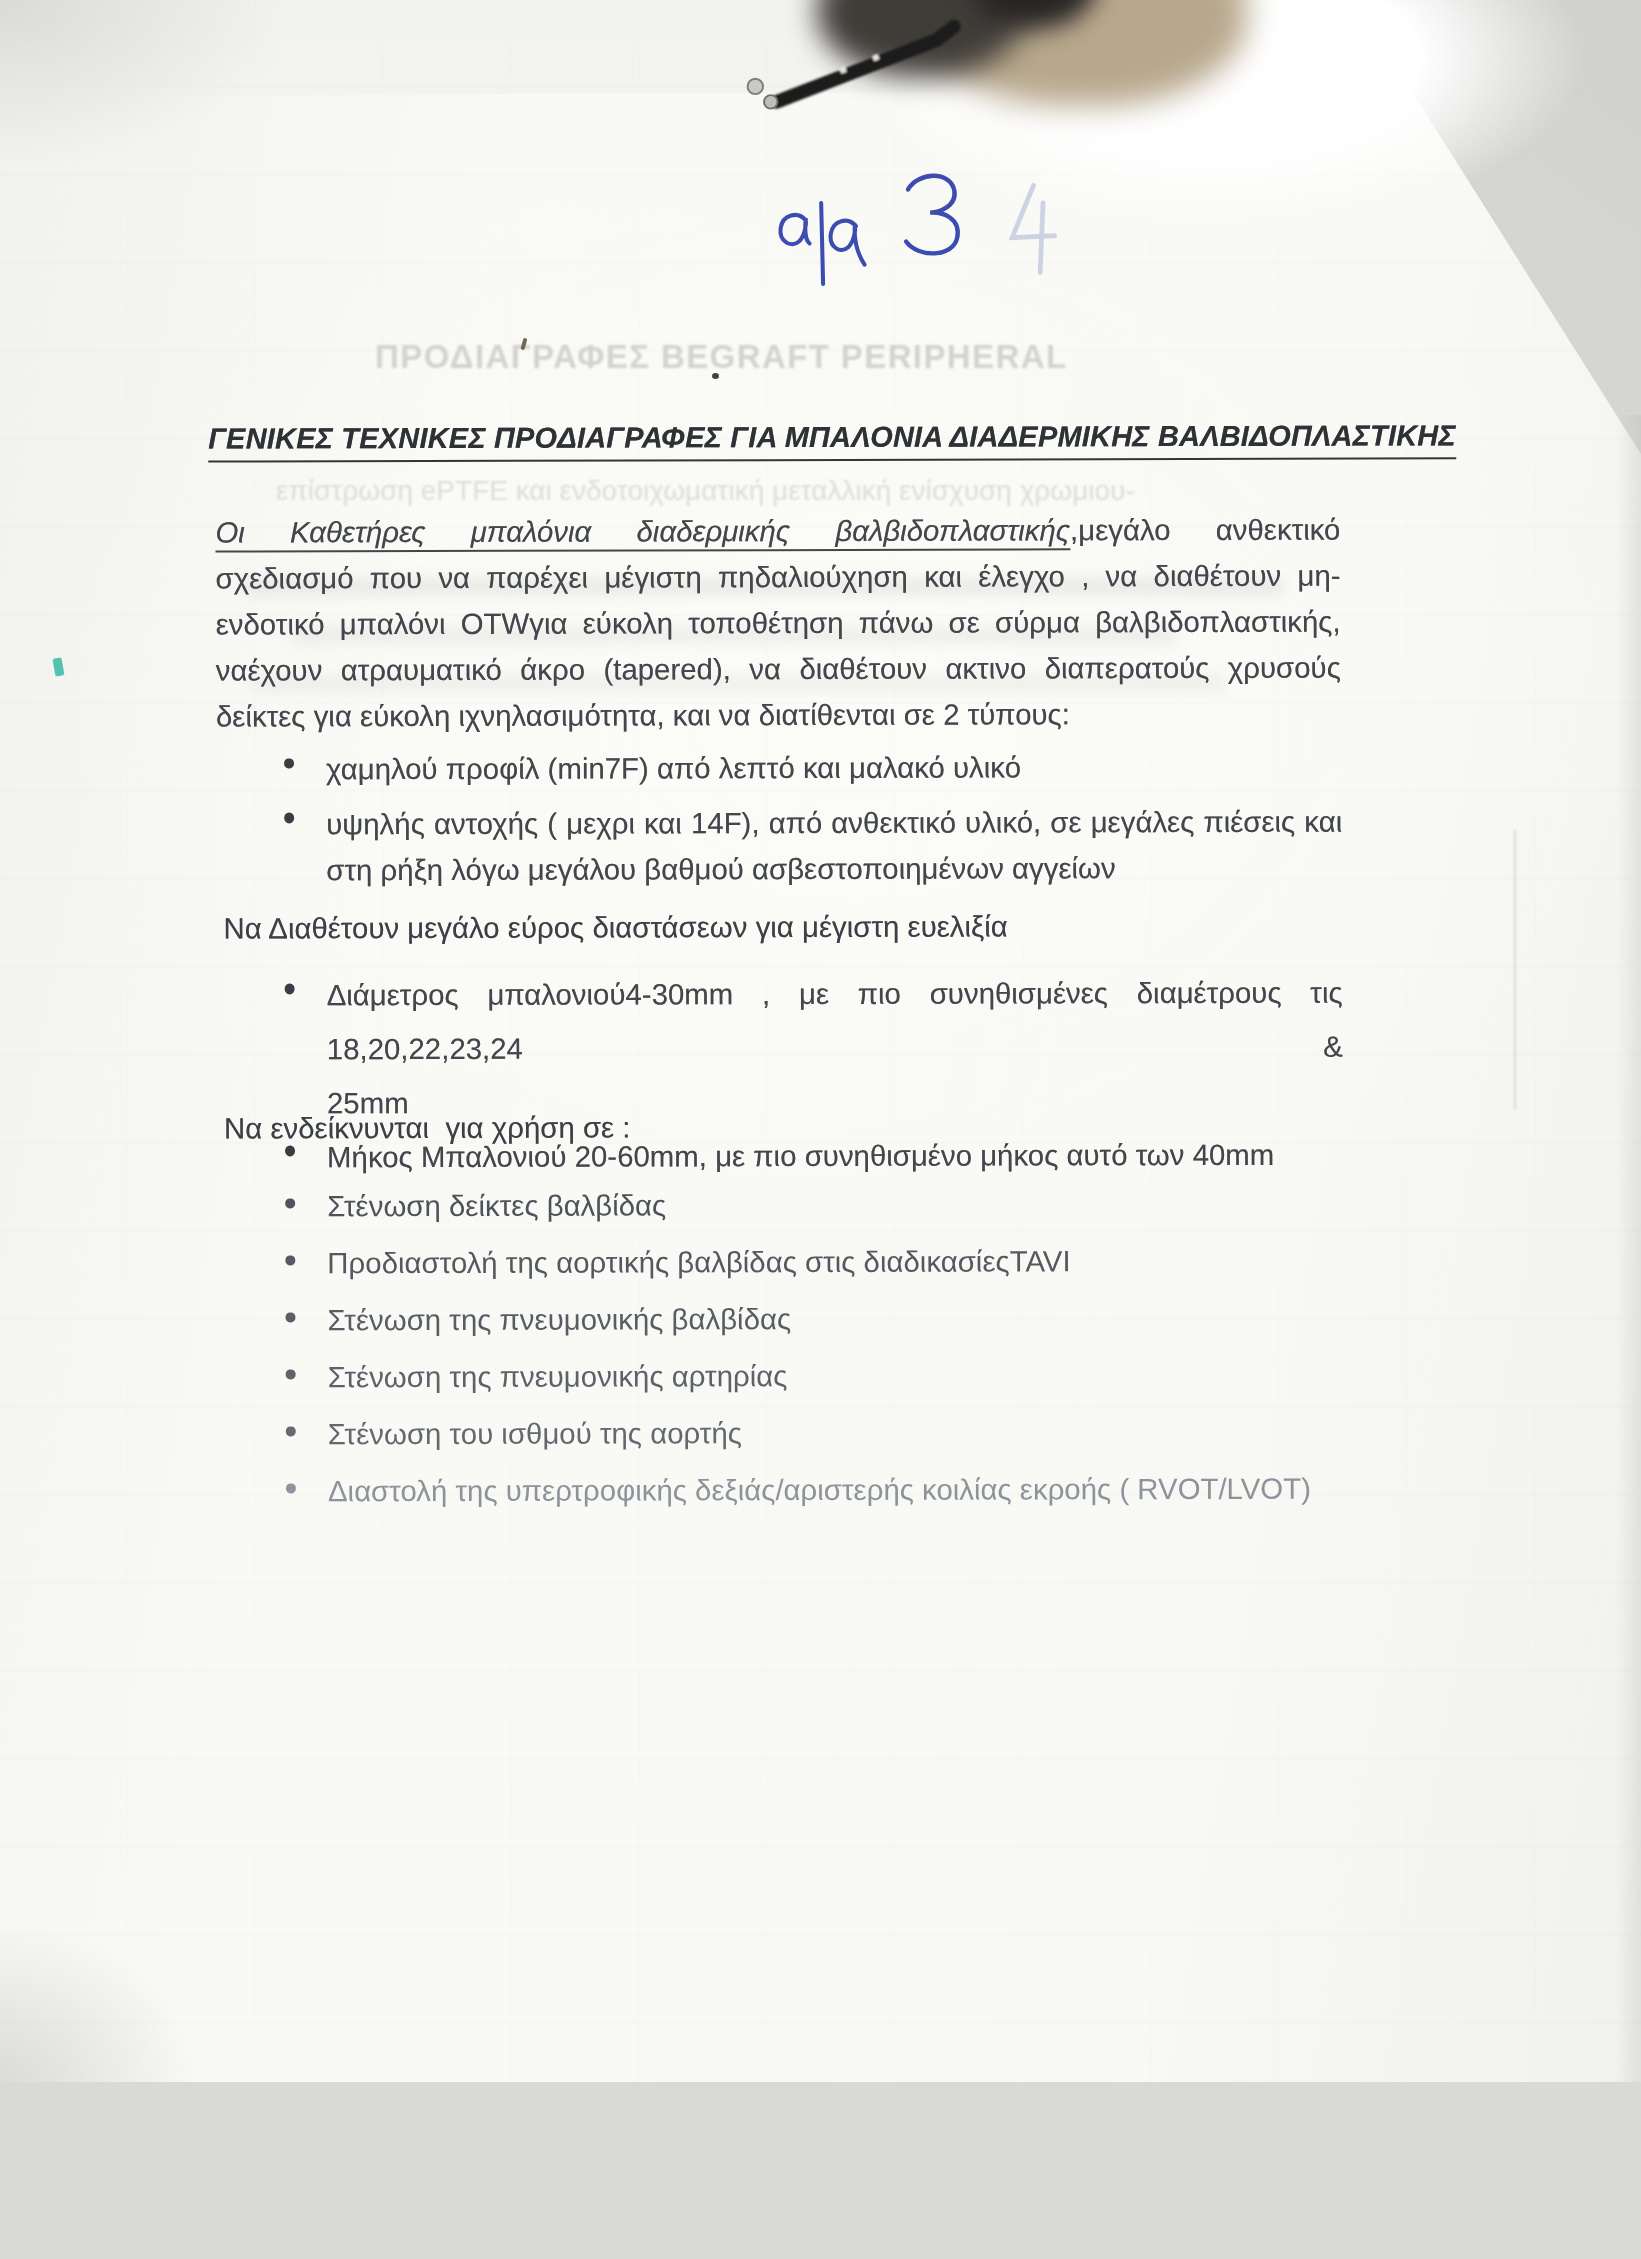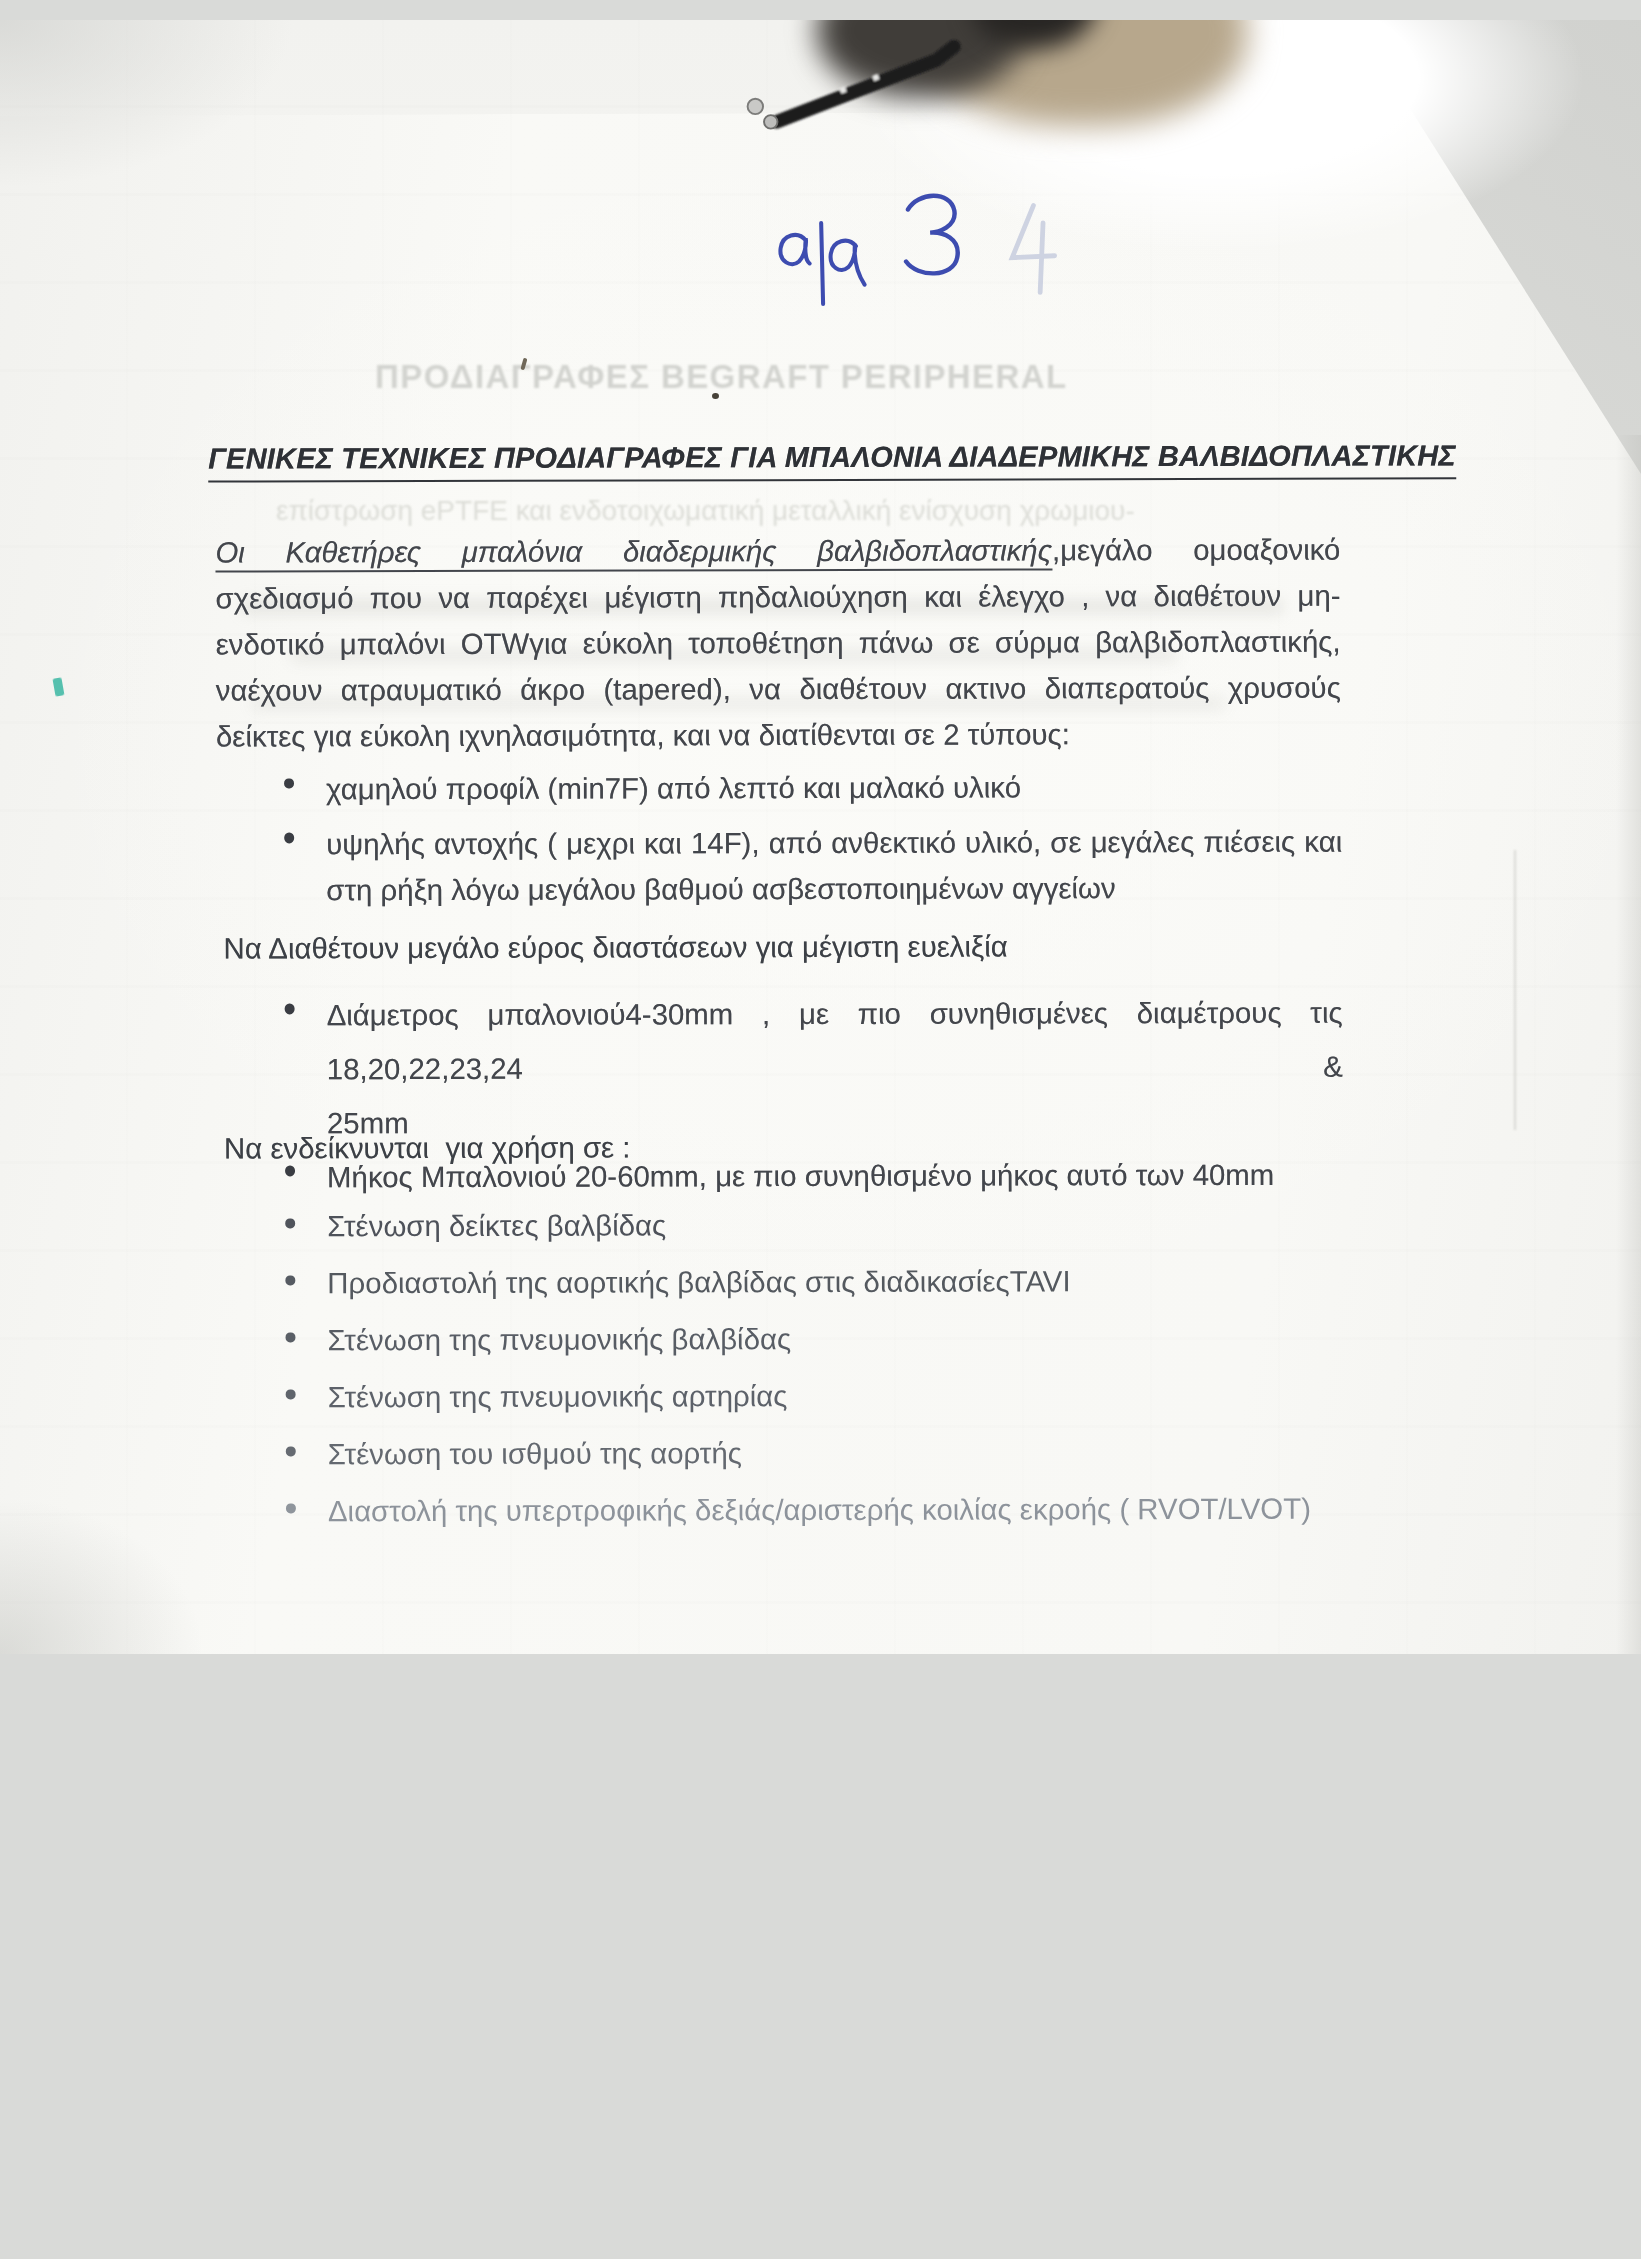--- a/index.html
+++ b/index.html
@@ -1,18 +1,18 @@
 <!DOCTYPE html>
 <html><head>
 <meta charset="utf-8">
 <style>
   html,body{margin:0;padding:0;background:#d9dad8;}
-  .scene{position:relative;width:1641px;height:1634px;overflow:hidden;
+  .scene{position:relative;width:1641px;height:2082px;overflow:hidden;
          background:linear-gradient(180deg,#e8e9e7 0%,#f0f0ee 4%,#f5f5f2 8%);
-         font-family:"Liberation Sans",sans-serif;margin-top:20px;}
+         font-family:"Liberation Sans",sans-serif;}
   
   .sheet-behind{position:absolute;left:-19.3px;top:0;width:1680px;height:541px;
          background:linear-gradient(180deg,#f2f2ef, #f7f7f4);}
   .paper{position:absolute;left:-17.4px;top:93px;width:1676px;height:2201px;
          background:
            radial-gradient(1159px 869px at 52% 28%, #fbfbf8 0%, rgba(251,251,248,0) 70%),
            linear-gradient(100deg,#f1f1ee 0%,#f9f9f6 26%,#f8f8f5 72%,#f0f0ed 100%);
          border-radius:13.5px 9.7px 0 0;
          transform:rotate(-0.2deg);}
   .streaks{position:absolute;inset:0;
@@ -152,21 +152,21 @@
   <div class="speck1"></div>
   <div class="speck2"></div>
   <div class="mark-cyan"></div>
   <div class="crease"></div>
 
   <div class="doc">
 
     <div class="title">ΓΕΝΙΚΕΣ ΤΕΧΝΙΚΕΣ ΠΡΟΔΙΑΓΡΑΦΕΣ ΓΙΑ ΜΠΑΛΟΝΙΑ ΔΙΑΔΕΡΜΙΚΗΣ ΒΑΛΒΙΔΟΠΛΑΣΤΙΚΗΣ</div>
 
     <div class="para">
-      <div class="jl"><span class="u-it">Οι Καθετήρες μπαλόνια διαδερμικής βαλβιδοπλαστικής</span><span class="t">,μεγάλο</span> <span class="t">ομοαξονικό</span></div>
+      <div class="jl"><span class="u-it">Οι Καθετήρες μπαλόνια διαδερμικής βαλβιδοπλαστικής</span><span class="t">,μεγάλο</span> <span class="t">ανθεκτικό</span></div>
       <div class="jl t">σχεδιασμό που να παρέχει μέγιστη πηδαλιούχηση και έλεγχο , να διαθέτουν μη-</div>
       <div class="jl t">ενδοτικό μπαλόνι OTWγια εύκολη τοποθέτηση πάνω σε σύρμα βαλβιδοπλαστικής,</div>
       <div class="jl t">ναέχουν ατραυματικό άκρο (tapered),  να διαθέτουν ακτινο διαπερατούς χρυσούς</div>
       <div class="ll t">δείκτες για εύκολη ιχνηλασιμότητα, και να διατίθενται σε 2 τύπους:</div>
     </div>
 
     <div class="list list1">
       <div class="row">
         <span class="dot"></span>
         <span class="txt ll t">χαμηλού προφίλ (min7F) από λεπτό και μαλακό υλικό</span>

